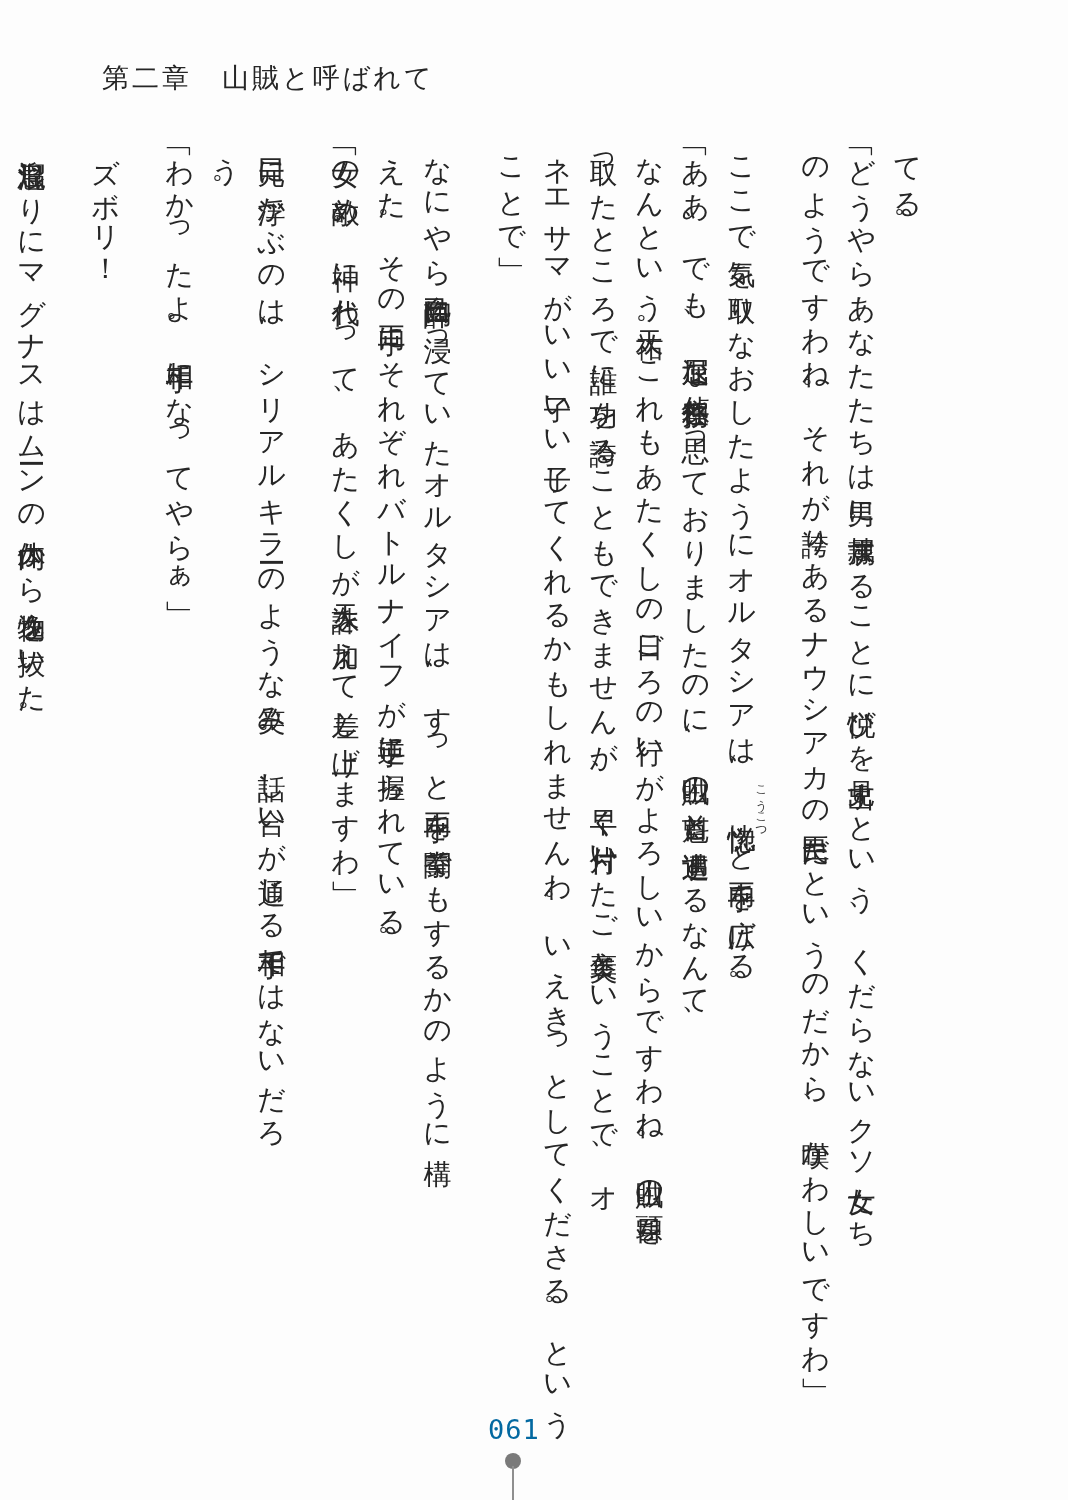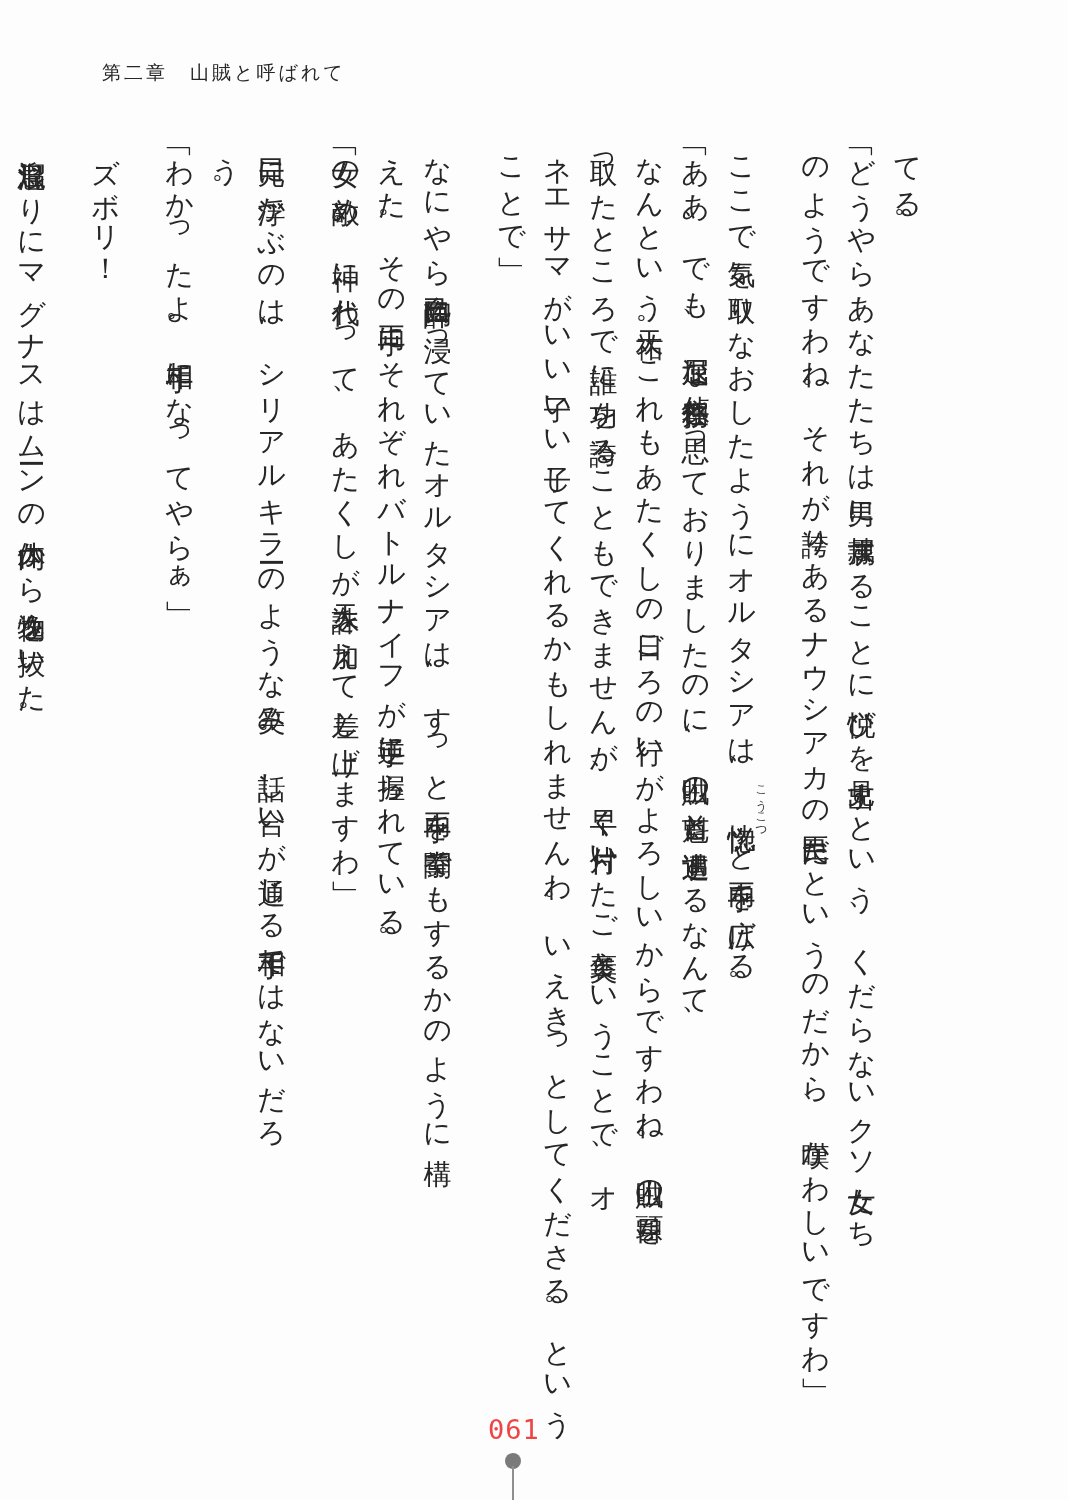--- a/index.html
+++ b/index.html
@@ -7,21 +7,21 @@
     position:relative;
     width:1068px; height:1500px;
     background:#fdfdfd;
     overflow:hidden;
     font-family:"DejaVu Serif","Liberation Serif",serif;
     color:#262626;
   }
   .chapter-header {
     position:absolute;
     left:102px; top:60px;
-    font-size:19px;
+    font-size:27px;
     letter-spacing:3px;
     white-space:pre;
   }
   .body-text {
     position:absolute;
     top:138px;
     right:138px;
     height:1232px;
     writing-mode:vertical-rl;
     -webkit-writing-mode:vertical-rl;
@@ -36,21 +36,21 @@
   .para.indent .line:first-child { padding-block-start:28px; }
   ruby { ruby-align:center; }
   rt { font-size:12px; letter-spacing:0; color:#3c3c3c; }
   .page-number {
     position:absolute;
     left:0; top:1414px;
     width:1028px;
     text-align:center;
     font-family:"DejaVu Sans Mono","Liberation Mono",monospace;
     font-size:27px;
-    color:#ef4444;
+    color:#0369a1;
     letter-spacing:1px;
   }
   .footer-dot {
     position:absolute;
     left:505px; top:1453px;
     width:16px; height:16px;
     border-radius:50%;
     background:#7a7a7a;
   }
   .footer-line {

